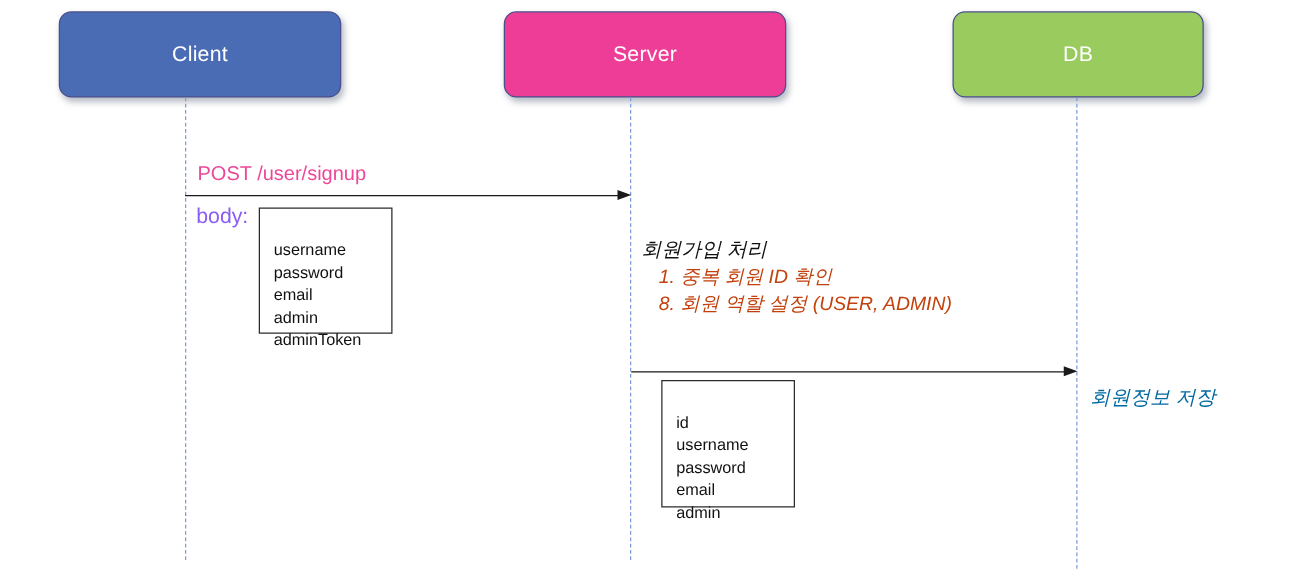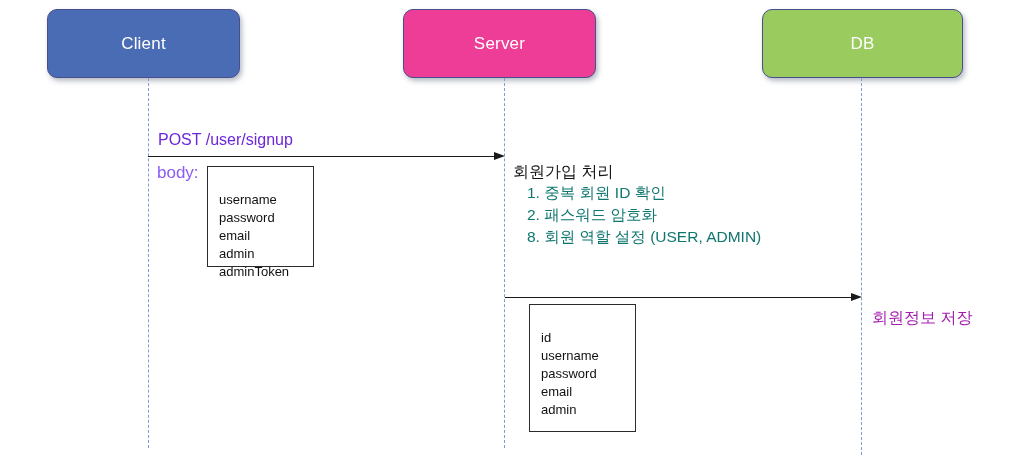--- a/index.html
+++ b/index.html
@@ -4,21 +4,21 @@
 <style>
   * { margin:0; padding:0; box-sizing:border-box; }
   html,body { background:#ffffff; }
   body { font-family:"Liberation Sans","DejaVu Sans",sans-serif; color:#1a1a1a; }
   .canvas {
     position:relative; width:1036px; height:470px; background:#ffffff;
     overflow:hidden;
   }
   
   .actor {
-    position:absolute; top:9px; width:193px; height:69px;
+    position:absolute; top:9px; width:226px; height:69px;
     border-radius:10px; border:1.6px solid #4a4e8c;
     display:flex; align-items:center; justify-content:center;
     color:#ffffff; font-size:17px; letter-spacing:.2px;
     box-shadow:2px 3px 5px rgba(110,120,140,.5);
   }
   .actor-client { left:47px; }
   .actor-server { left:403px; }
   .actor-db     { left:762px; width:201px; }
   
   .lifeline {
@@ -37,42 +37,42 @@
   .arrow .head {
     position:absolute; right:0; top:0; width:0; height:0;
     border-left:11px solid #1a1a1a;
     border-top:4.5px solid transparent;
     border-bottom:4.5px solid transparent;
   }
   .arrow-1 { left:148px; top:152px; width:357px; }
   .arrow-2 { left:505px; top:293px; width:357px; }
   .msg-label {
     position:absolute; left:158px; top:131px;
-    font-size:16px; color:#6d28d9; white-space:nowrap;
+    font-size:16px; color:#ec4899; white-space:nowrap;
   }
   .body-label {
     position:absolute; left:157px; top:163px;
     font-size:17px; color:#8b5cf6;
   }
   
   .param-box {
     position:absolute; width:107px; background:#ffffff;
     border:1.5px solid #2b2b2b; padding:24px 0 0 11px;
   }
   .param-box-request { left:207px; top:166px; height:101px; }
-  .param-box-record  { left:529px; top:304px; height:128px; }
+  .param-box-record  { left:529px; top:304px; height:102px; }
   .param-item { font-size:13px; line-height:18px; color:#111111; white-space:nowrap; }
   
-  .server-note { position:absolute; left:513px; top:161px; }
+  .server-note { position:absolute; left:513px; top:190px;font-style:italic; }
   .server-note .note-title { font-size:16px; color:#111111; line-height:21px; white-space:nowrap; }
-  .server-note .note-step  { font-size:15.5px; color:#0f766e; line-height:22px; margin-left:14px; white-space:nowrap; }
+  .server-note .note-step  { font-size:15.5px; color:#c2410c; line-height:22px; margin-left:14px; white-space:nowrap; }
   
   .db-note {
     position:absolute; left:872px; top:308px;
-    font-size:16px; color:#a21caf; white-space:nowrap;
+    font-size:16px; color:#0369a1; white-space:nowrap;font-style:italic;
   }
 </style>
 </head>
 <body>
 
 <div class="canvas">
 
   <div class="actor actor-client" style="background: rgb(74, 108, 181);">
     <span>Client</span>
   </div>
@@ -98,21 +98,20 @@
     <div class="param-item">username</div>
     <div class="param-item">password</div>
     <div class="param-item">email</div>
     <div class="param-item">admin</div>
     <div class="param-item">adminToken</div>
   </div>
 
   <div class="server-note">
     <div class="note-title">회원가입 처리</div>
     <div class="note-step">1. 중복 회원 ID 확인</div>
-    <div class="note-step">2. 패스워드 암호화</div>
     <div class="note-step">8. 회원 역할 설정 (USER, ADMIN)</div>
   </div>
 
   <div class="arrow arrow-2">
     <div class="shaft"></div>
     <div class="head"></div>
   </div>
 
   <div class="param-box param-box-record">
     <div class="param-item">id</div>

